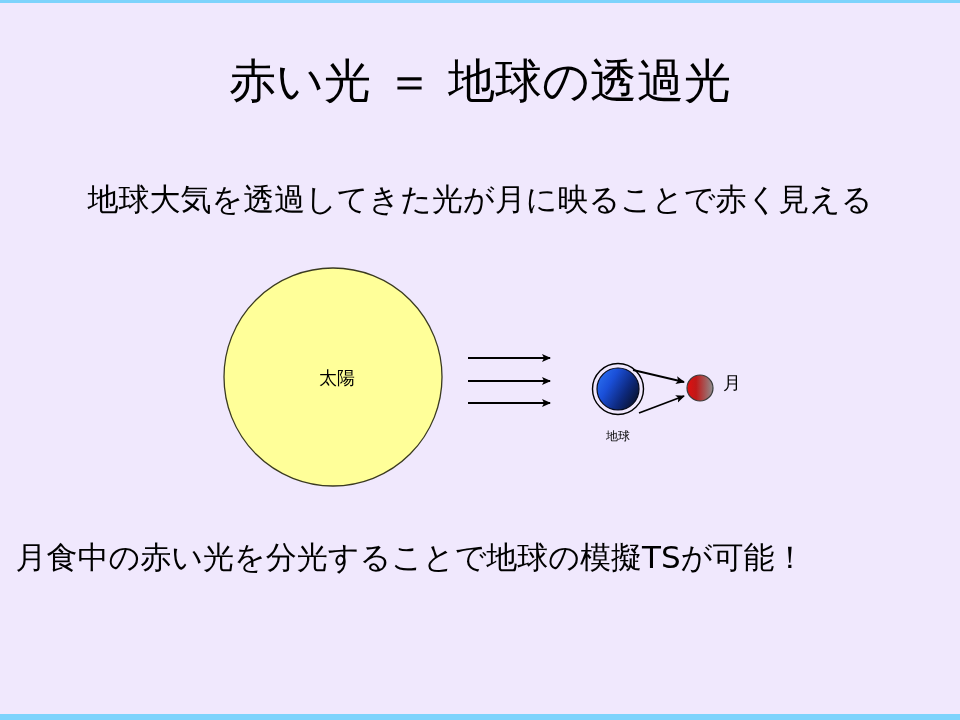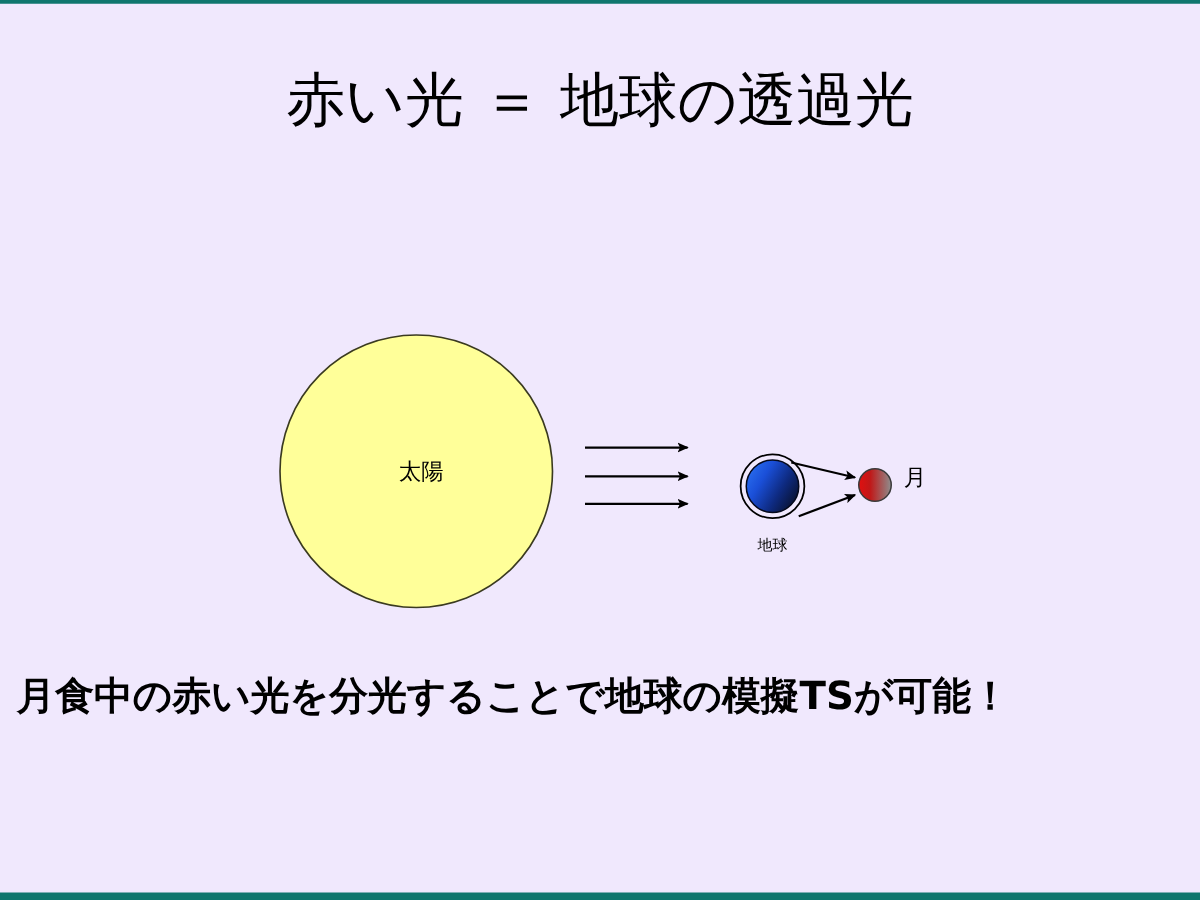--- a/index.html
+++ b/index.html
@@ -5,21 +5,21 @@
 <style>
   html, body {
     margin: 0;
     padding: 0;
     background: #ffffff;
   }
   #slide {
     position: relative;
     width: 960px;
     height: 720px;
-    background: #0f766e;
+    background: #7dd3fc;
     overflow: hidden;
     font-family: "DejaVu Sans", "Liberation Sans", sans-serif;
   }
   #canvas {
     position: absolute;
     left: 0px;
     top: 3px;
     width: 960px;
     height: 711px;
     background: #f0e8fd;
@@ -53,21 +53,20 @@
   #conclusion {
     position: absolute;
     left: 0px;
     top: 536px;
     width: 821px;
     text-align: center;
     font-size: 31px;
     line-height: 42px;
     color: #000000;
     white-space: nowrap;
-    font-weight: bold;
   }
   
   #diagram {
     position: absolute;
     left: 0px;
     top: 0px;
     width: 960px;
     height: 720px;
   }
   .sun-label {
@@ -105,20 +104,21 @@
   }
 </style>
 </head>
 <body>
 
 <div id="slide">
   <div id="canvas"></div>
 
   <div id="title">赤い光 ＝ 地球の透過光</div>
 
+  <div id="subtitle">地球大気を透過してきた光が月に映ることで赤く見える</div>
 
   <svg id="diagram" viewBox="0 0 960 720" width="960" height="720" xmlns="http://www.w3.org/2000/svg">
     <defs>
       <linearGradient id="earthGrad" x1="0%" y1="20%" x2="100%" y2="80%">
         <stop offset="0%" stop-color="#2a6ff0"></stop>
         <stop offset="30%" stop-color="#1a4fd8"></stop>
         <stop offset="65%" stop-color="#0e2a80"></stop>
         <stop offset="100%" stop-color="#080f28"></stop>
       </linearGradient>
       <linearGradient id="moonGrad" x1="0%" y1="0%" x2="100%" y2="0%">

